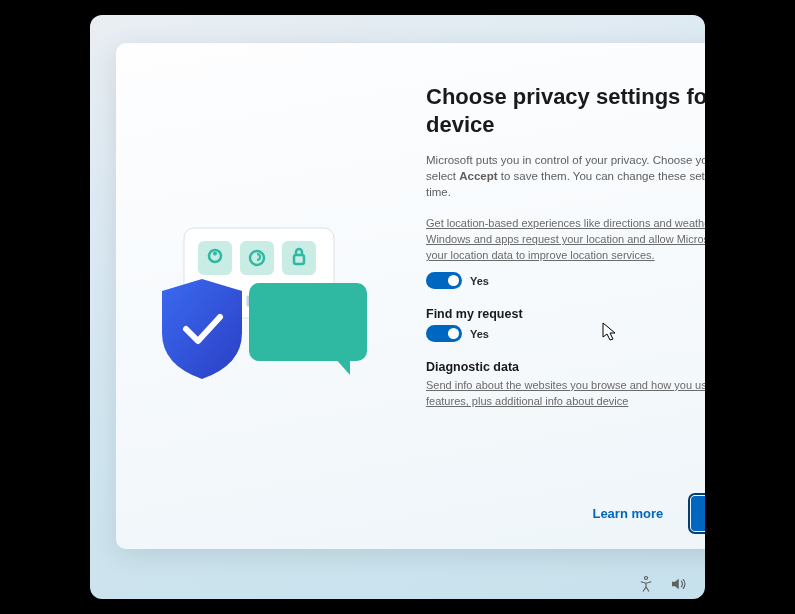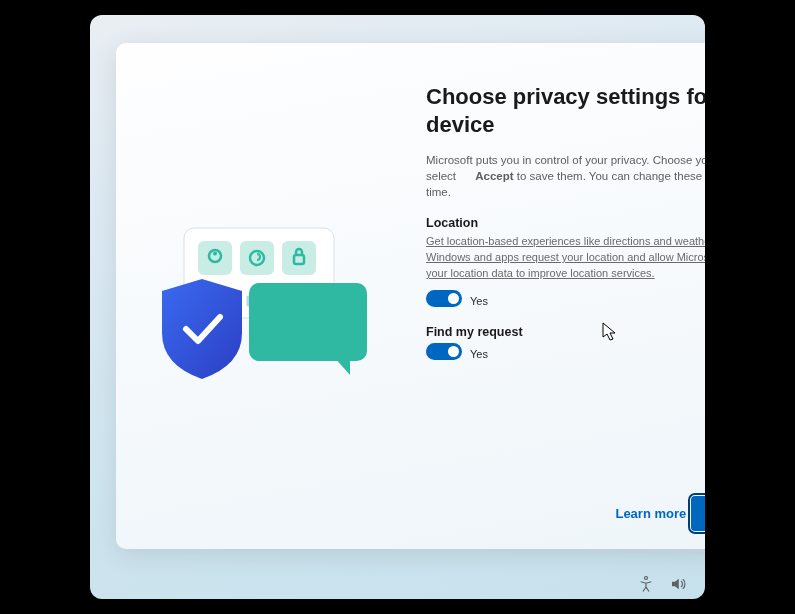--- a/index.html
+++ b/index.html
@@ -56,21 +56,21 @@
     color: #1a1a1a;
     line-height: 1.25;
     margin-bottom: 14px;
   }
   .intro {
     font-size: 11.5px;
     color: #5e5e5e;
     line-height: 1.4;
     margin-bottom: 16px;
   }
-  .intro b { font-weight: 600; color: #5e5e5e; margin-left: 16px; }
+  .intro b { font-weight: 600; color: #5e5e5e; }
   .scroll-area {
     position: relative;
     flex: 1;
     overflow: hidden;
     padding-right: 18px;
   }
   .section { margin-bottom: 18px; }
   .sec-title {
     font-size: 12.5px;
     font-weight: 600;
@@ -83,22 +83,23 @@
     line-height: 1.45;
     margin-bottom: 8px;
     text-decoration: underline;
   }
   .section.cut .sec-body {
     max-height: 30px;
     overflow: hidden;
   }
   .toggle-row {
     display: flex;
-    align-items: flex-end;
+    align-items: center;
     gap: 8px;
+    font-weight: bold;
   }
   .toggle {
     width: 36px;
     height: 17px;
     background: #0067c0;
     border-radius: 10px;
     position: relative;
     cursor: pointer;
   }
   .toggle::after {
@@ -144,21 +145,21 @@
     font-size: 8px;
     color: #777;
   }
   .scrollbar-arrow.down { bottom: -12px; }
   .actions {
     position: absolute;
     right: 40px;
     bottom: 18px;
     display: flex;
     align-items: center;
-    gap: 5px;
+    gap: 28px;
   }
   .learn-more {
     color: #0067c0;
     font-size: 13px;
     font-weight: 600;
     cursor: pointer;
   }
   .next-btn {
     background: #0067c0;
     color: #fff;
@@ -247,36 +248,39 @@
     <div class="right">
       <h1 class="title">Choose privacy settings for your device</h1>
 
       <p class="intro">
         <span>Microsoft puts you in control of your privacy. Choose your settings, then select </span><b>Accept</b><span> to save them. You can change these settings at any time.</span>
       </p>
 
       <div class="scroll-area">
 
         <div class="section">
-          <div class="sec-title">Location</div>
           <div class="sec-body">Get location-based experiences like directions and weather. Let Windows and apps request your location and allow Microsoft to use your location data to improve location services.</div>
           <div class="toggle-row">
             <div class="toggle"></div>
             <span class="toggle-label">Yes</span>
           </div>
         </div>
 
         <div class="section">
           <div class="sec-title">Find my request</div>
           <div class="toggle-row">
             <div class="toggle"></div>
             <span class="toggle-label">Yes</span>
           </div>
         </div>
 
+        <div class="section cut">
+          <div class="sec-title">Diagnostic data</div>
+          <div class="sec-body">Send info about the websites you browse and how you use apps and features, plus additional info about device</div>
+        </div>
 
         <div class="scrollbar-track">
 
           <div class="scrollbar-thumb"></div>
           <div class="scrollbar-arrow down">▾</div>
         </div>
       </div>
 
       <div class="actions">
         <span class="learn-more">Learn more</span>

